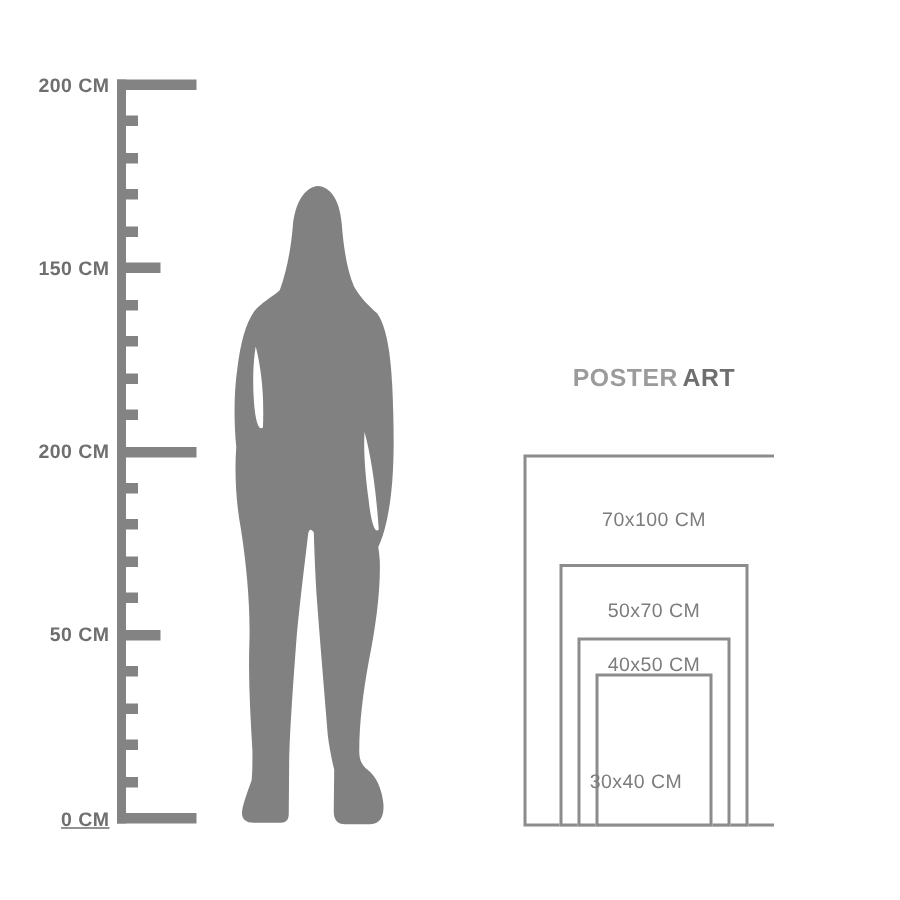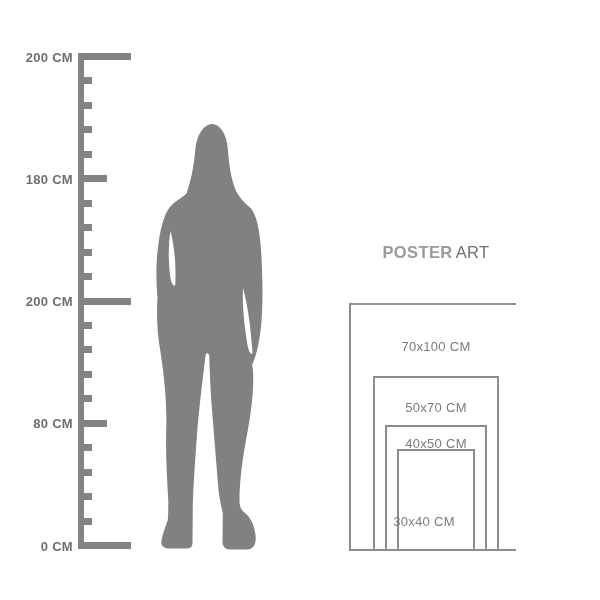--- a/index.html
+++ b/index.html
@@ -27,21 +27,21 @@
   .figure-svg{position:absolute;left:150px;top:120px;width:120px;height:432px;}
   .figure-body{fill:var(--figure,#818181);}
   .figure-gap{fill:var(--background,#fff);}
   
   .brand{
     position:absolute;left:336px;top:244px;width:200px;
     text-align:center;font-size:16.5px;line-height:17px;
     letter-spacing:.4px;white-space:nowrap;
   }
   .brand-regular{font-weight:bold;color:var(--brand_regular,#9b9b9b);}
-  .brand-bold{font-weight:normal;color:var(--brand_bold,#6e6e6e);margin-left:3px;}
+  .brand-bold{font-weight:bold;color:var(--brand_bold,#6e6e6e);margin-left:3px;}
   
   .frame{
     position:absolute;box-sizing:border-box;
     border:2px solid var(--frame_border,#8c8c8c);
     background:var(--background,#fff);
   }
   .frame-label{
     position:absolute;transform:translate(-50%,-50%);
     font-size:13px;font-weight:normal;letter-spacing:.3px;
     color:var(--frame_label,#7c7c7c);white-space:nowrap;
@@ -70,24 +70,24 @@
       <div class="tick" style="left: 78px; top: 248.6px; width: 14px;"></div>
       <div class="tick" style="left: 78px; top: 224.15px; width: 14px;"></div>
       <div class="tick" style="left: 78px; top: 199.7px; width: 14px;"></div>
       <div class="tick" style="left: 78px; top: 175.25px; width: 29px;"></div>
       <div class="tick" style="left: 78px; top: 150.8px; width: 14px;"></div>
       <div class="tick" style="left: 78px; top: 126.35px; width: 14px;"></div>
       <div class="tick" style="left: 78px; top: 101.9px; width: 14px;"></div>
       <div class="tick" style="left: 78px; top: 77.45px; width: 14px;"></div>
       <div class="tick" style="left: 78px; top: 53px; width: 53px;"></div>
       <div class="ruler-label" style="top: 56.5px;">200 CM</div>
-      <div class="ruler-label" style="top: 178.75px;">180 CM</div>
+      <div class="ruler-label" style="top: 178.75px;">150 CM</div>
       <div class="ruler-label" style="top: 301px;">200 CM</div>
-      <div class="ruler-label" style="top: 423.25px;">80 CM</div>
-      <div class="ruler-label" style="top: 545.5px;">0 CM</div>
+      <div class="ruler-label" style="top: 423.25px;">50 CM</div>
+      <div class="ruler-label" style="top: 545.5px; text-decoration: underline;">0 CM</div>
     </div>
 
   <svg class="figure-svg" viewBox="150 120 120 432" xmlns="http://www.w3.org/2000/svg">
     <path class="figure-body" d="
       M212 124
       C220 124.5 226.5 133 227.8 149
       C229 164 231 179 236 191
       C240.5 199 246 204 251.5 209
       C257.5 217 260.5 236 261.5 257
       C262.5 280 263 302 261.5 321

